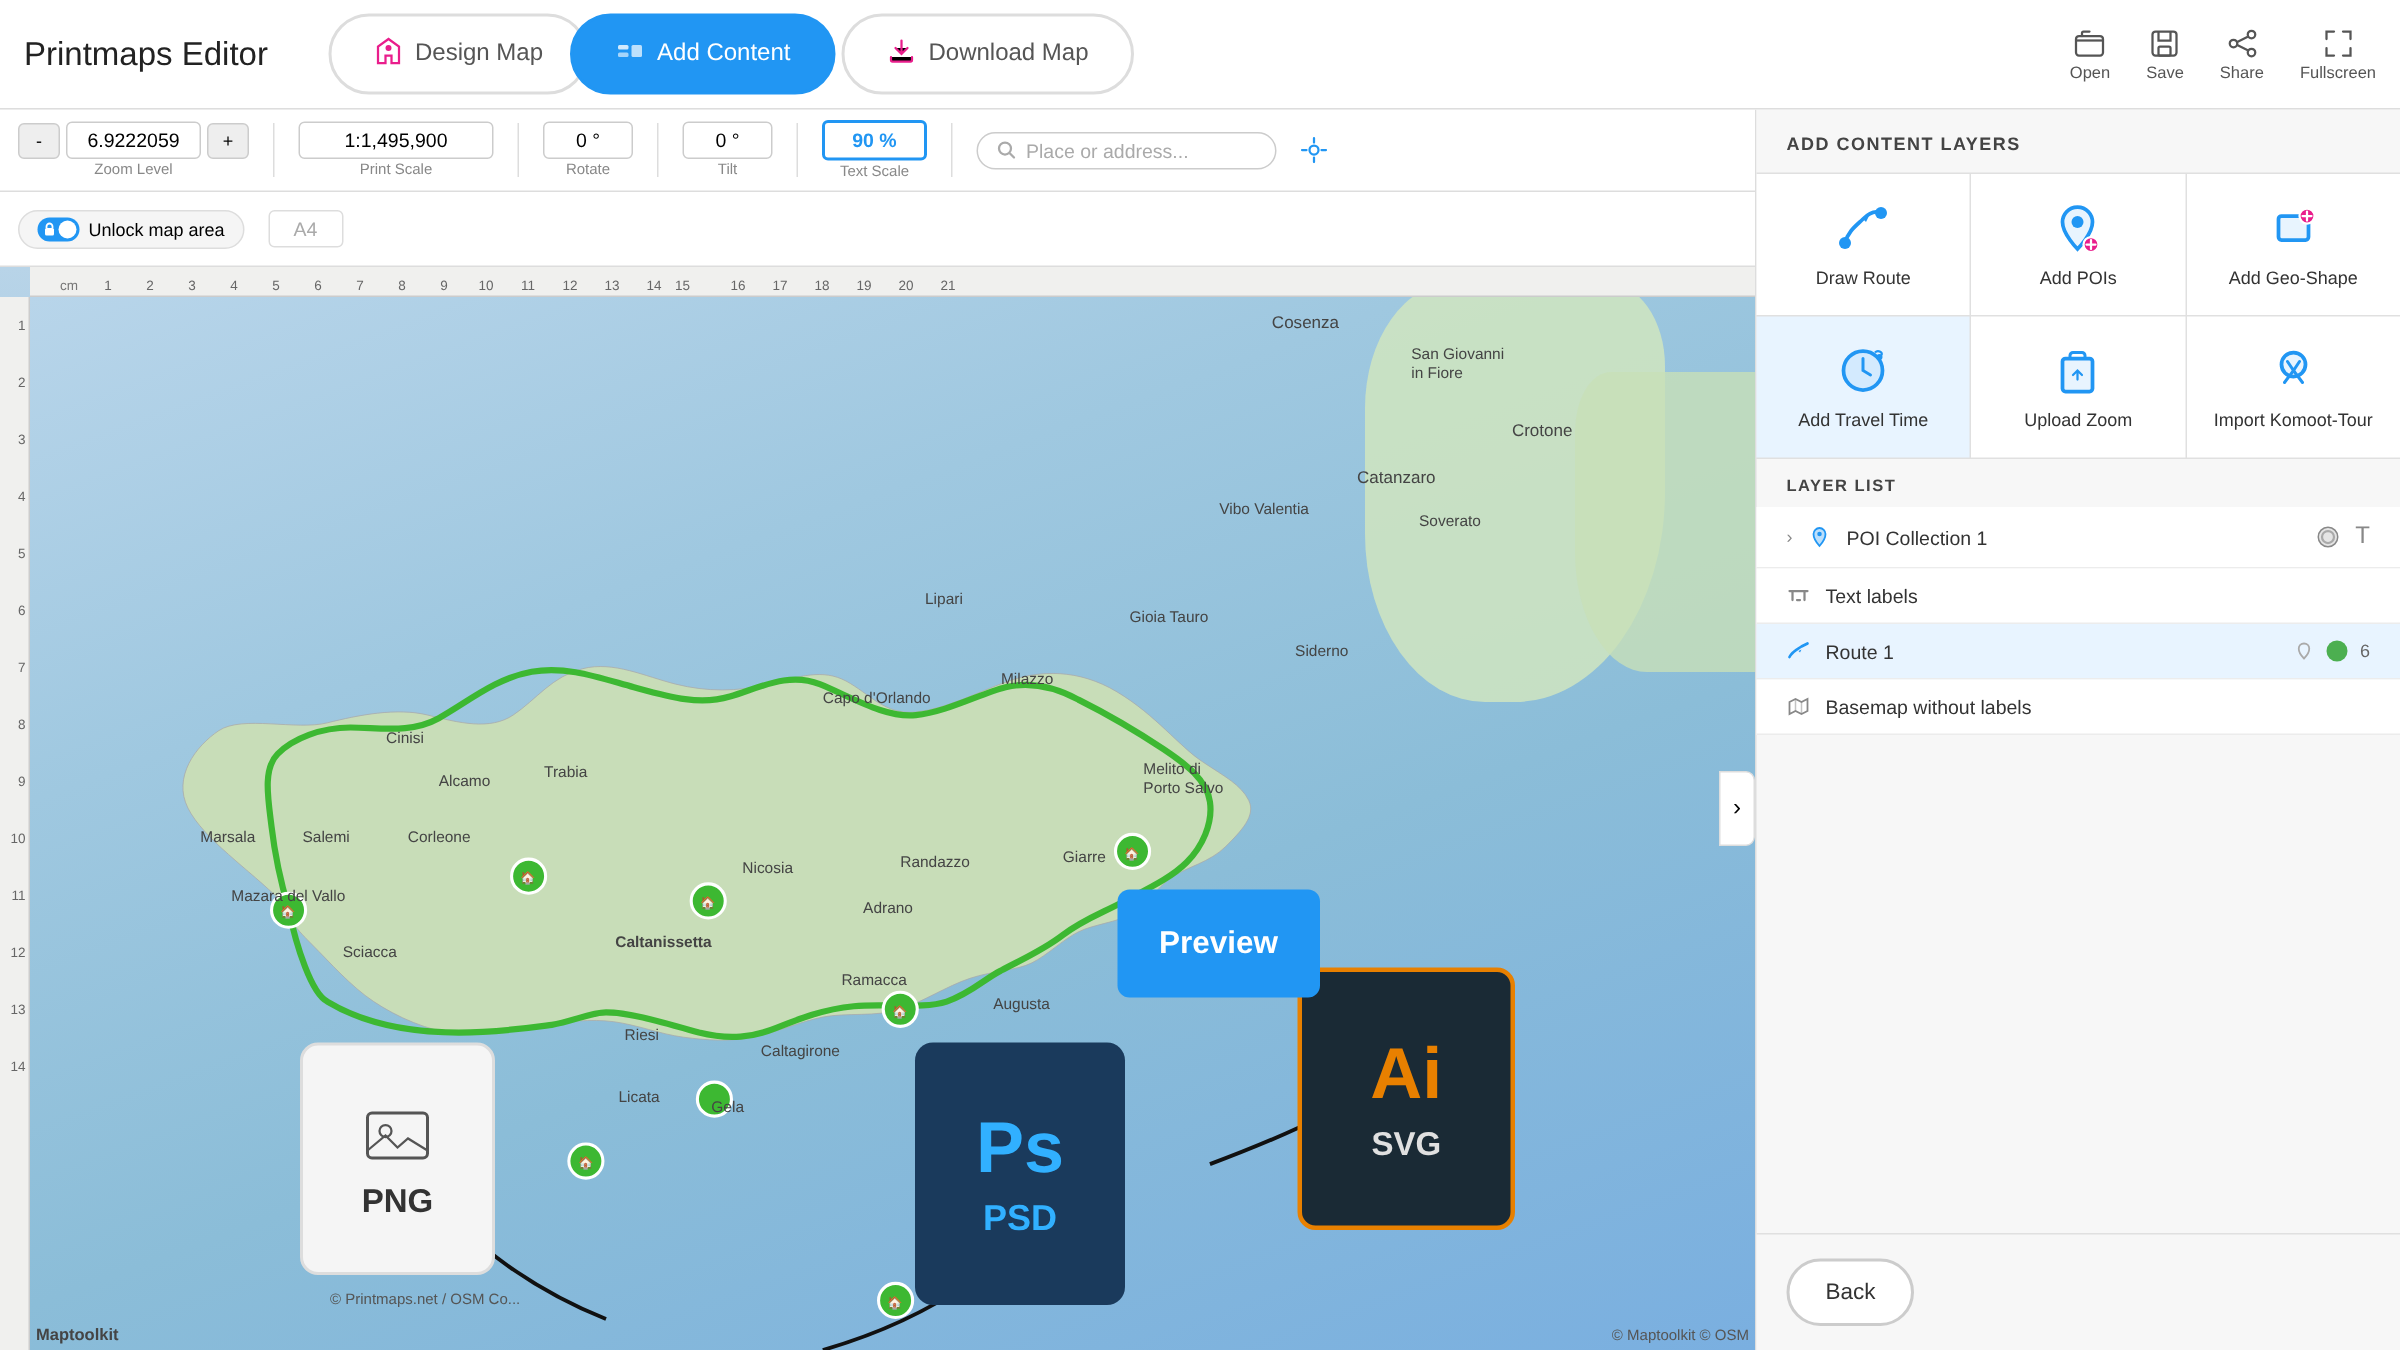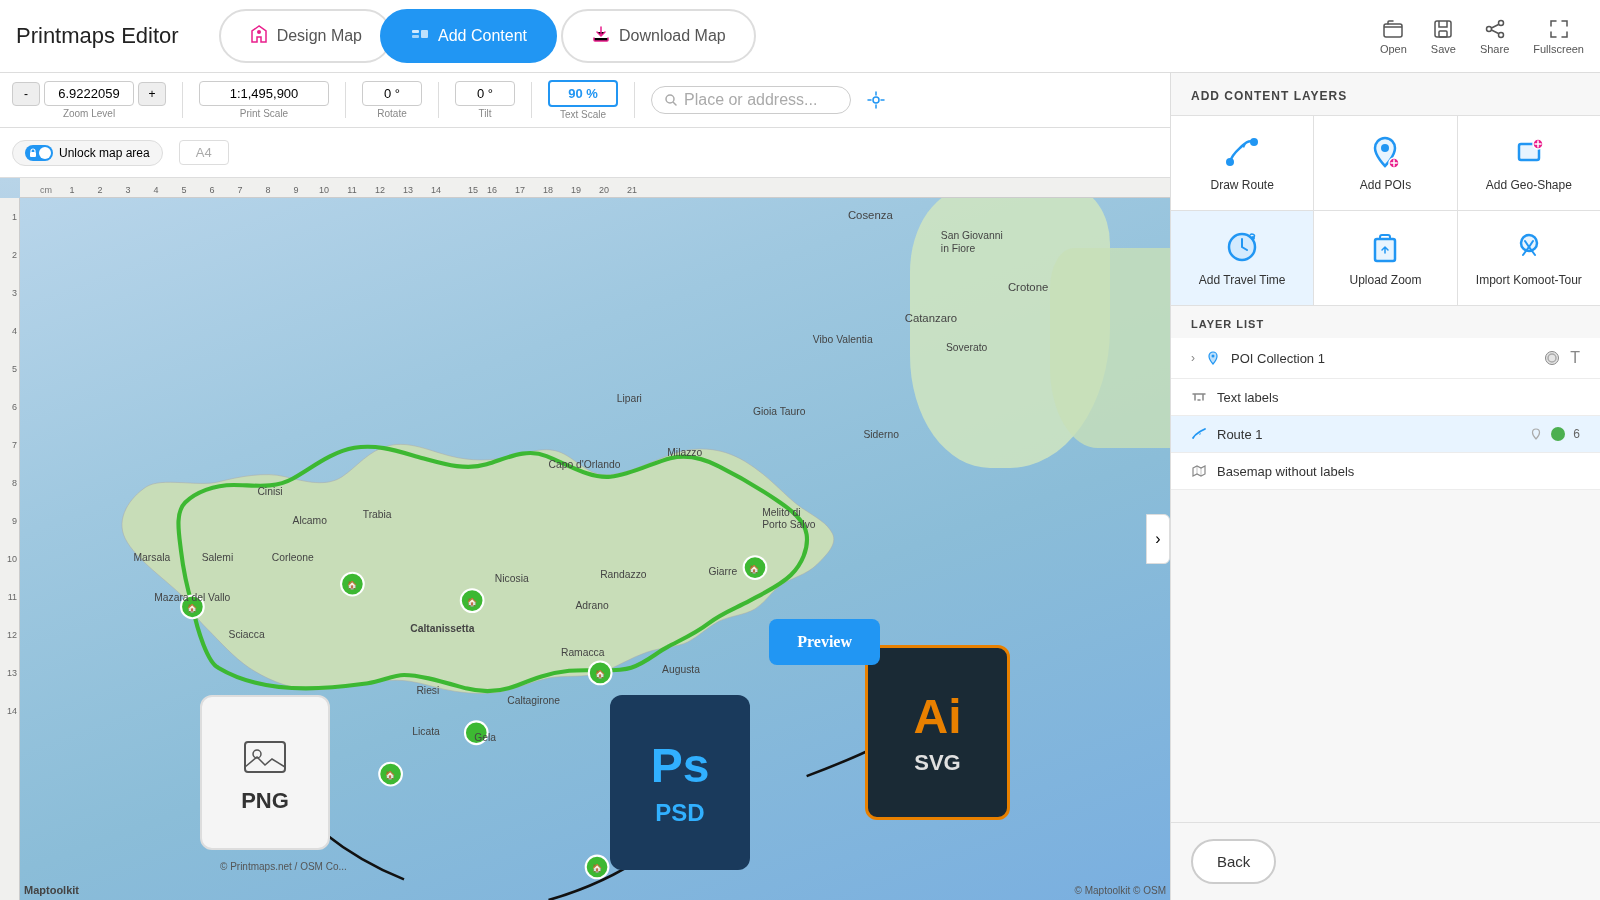--- a/index.html
+++ b/index.html
@@ -249,21 +249,21 @@
       <div class="toolbar-item">
         <input class="percent-input" value="90 %" style="">
         <span class="toolbar-label">Text Scale</span>
       </div>
       <div class="toolbar-sep"></div>
       <div class="search-box">
         <svg width="14" height="14" viewBox="0 0 14 14" fill="none">
             <circle cx="6" cy="6" r="4" stroke="#aaa" stroke-width="1.5"></circle>
             <path d="M9.5 9.5l2.5 2.5" stroke="#aaa" stroke-width="1.5" stroke-linecap="round"></path>
           </svg>
-        <span style="color:#aaa; font-size:16px;">Place or address...</span>
+        <span style="color:#aaa; font-size:13px;">Place or address...</span>
       </div>
       <svg width="18" height="18" viewBox="0 0 18 18" fill="none">
           <circle cx="9" cy="9" r="3" stroke="#2196f3" stroke-width="1.5"></circle>
           <path d="M9 1v3M9 14v3M1 9h3M14 9h3" stroke="#2196f3" stroke-width="1.5" stroke-linecap="round"></path>
         </svg>
     </div>
 
     <div class="lock-area">
       <div class="toggle-btn">
         <div class="toggle-circle">
@@ -291,21 +291,21 @@
           <span style="font-size:9px;color:#666;width:28px;text-align:center;">5</span>
           <span style="font-size:9px;color:#666;width:28px;text-align:center;">6</span>
           <span style="font-size:9px;color:#666;width:28px;text-align:center;">7</span>
           <span style="font-size:9px;color:#666;width:28px;text-align:center;">8</span>
           <span style="font-size:9px;color:#666;width:28px;text-align:center;">9</span>
           <span style="font-size:9px;color:#666;width:28px;text-align:center;">10</span>
           <span style="font-size:9px;color:#666;width:28px;text-align:center;">11</span>
           <span style="font-size:9px;color:#666;width:28px;text-align:center;">12</span>
           <span style="font-size:9px;color:#666;width:28px;text-align:center;">13</span>
           <span style="font-size:9px;color:#666;width:28px;text-align:center;">14</span>
-          <span style="font-size:9px;color:#666;width:28px;text-align:right;">15</span>
+          <span style="font-size:9px;color:#666;width:28px;text-align:left;">15</span>
           <span style="font-size:9px;color:#666;width:28px;text-align:center;">16</span>
           <span style="font-size:9px;color:#666;width:28px;text-align:center;">17</span>
           <span style="font-size:9px;color:#666;width:28px;text-align:center;">18</span>
           <span style="font-size:9px;color:#666;width:28px;text-align:center;">19</span>
           <span style="font-size:9px;color:#666;width:28px;text-align:center;">20</span>
           <span style="font-size:9px;color:#666;width:28px;text-align:center;">21</span>
         </div>
       </div>
 
       <div style="position:absolute;top:20px;left:0;width:20px;bottom:0;background:#f0f0ee;border-right:1px solid #ccc;display:flex;flex-direction:column;align-items:flex-end;padding-right:2px;overflow:hidden;">
@@ -433,21 +433,21 @@
           </div>
         </div>
 
         <div style="position:absolute;bottom:80px;right:160px;">
           <div style="width:145px;height:175px;background:#1a2a35;border:3px solid #e88000;border-radius:12px;display:flex;flex-direction:column;align-items:center;justify-content:center;gap:6px;">
             <span style="font-size:48px;font-weight:900;color:#e88000;">Ai</span>
             <span style="font-size:22px;font-weight:900;color:#e0e0e0;">SVG</span>
           </div>
         </div>
 
-        <button style="position:absolute;bottom:235px;right:290px;background:#2196f3;color:#fff;border:none;border-radius:8px;padding:14px 28px;font-size:16px;font-weight:600;cursor:pointer;font-family:Liberation Serif, serif;">Preview</button>
+        <button style="position:absolute;bottom:235px;right:290px;background:#2196f3;color:#fff;border:none;border-radius:8px;padding:24px 28px;font-size:21px;font-weight:600;cursor:pointer;">Preview</button>
 
         <div style="position:absolute;bottom:28px;left:200px;font-size:10px;color:#555;">© Printmaps.net / OSM Co...</div>
         <div style="position:absolute;bottom:4px;right:4px;font-size:10px;color:#555;">© Maptoolkit © OSM</div>
         <div style="position:absolute;bottom:4px;left:4px;font-size:11px;color:#444;font-weight:600;">Maptoolkit</div>
       </div>
 
       <div style="position:absolute;right:0;top:50%;transform:translateY(-50%);width:24px;height:50px;background:#fff;border:1px solid #ddd;border-radius:0 6px 6px 0;display:flex;align-items:center;justify-content:center;cursor:pointer;">›</div>
     </div>
   </div>
 

